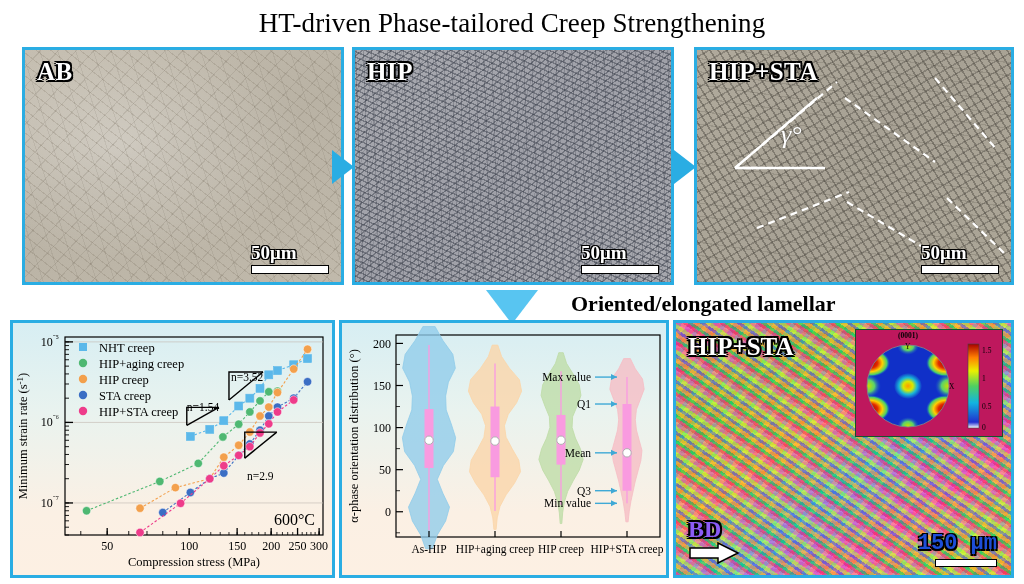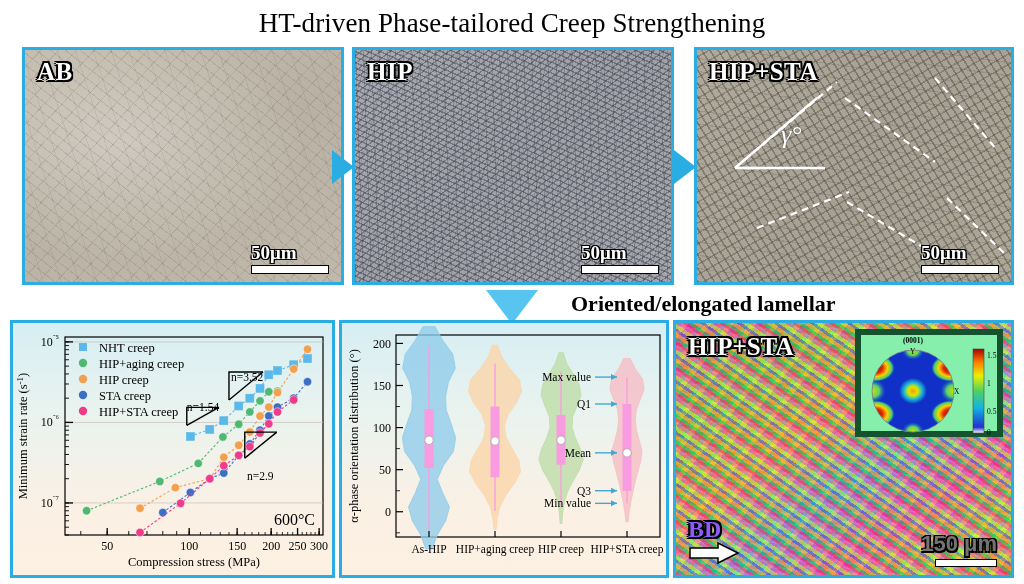--- a/index.html
+++ b/index.html
@@ -196,34 +196,34 @@
     position: absolute; left: 12px; bottom: 32px;
     font-family: "Liberation Serif", serif;
     font-weight: bold; font-size: 24px; color: #8b5cf6;
     text-shadow: -1.7px -1.7px 0 #000, 1.7px -1.7px 0 #000,
                  -1.7px 1.7px 0 #000, 1.7px 1.7px 0 #000,
                   0 -2px 0 #000, 0 2px 0 #000, -2px 0 0 #000, 2px 0 0 #000;
   }
   .bd-arrow { position: absolute; left: 12px; bottom: 6px; }
   .ebsd-scale-wrap { position: absolute; right: 14px; bottom: 8px; text-align: center; }
   .ebsd-scale-text {
-    font-family: Liberation Sans, sans-serif;
-    font-weight: bold; font-size: 22px; color: #737373;
+    font-family: Liberation Mono, monospace;
+    font-weight: bold; font-size: 22px; color: #1d4ed8;
     text-shadow: -1.5px -1.5px 0 #000, 1.5px -1.5px 0 #000,
                  -1.5px 1.5px 0 #000, 1.5px 1.5px 0 #000;
     line-height: 1;
   }
   .ebsd-scale-bar {
     width: 62px; height: 8px; background: #fff;
     border: 1.3px solid #000; margin: 4px 0 0 auto;
   }
   .pf-inset {
     position: absolute; right: 8px; top: 6px;
     width: 148px; height: 108px;
-    background: #86efac; border: 6px solid #14532d;
+    background: #be185d; border: 1px solid #14532d;
   }
   .pf-title {
     position: absolute; left: 0; top: 1px; width: 104px;
     text-align: center;
     font-family: "Liberation Serif", serif;
     font-weight: bold; font-size: 7.5px; color: #000;
   }
   .pf-cb-lab {
     font-family: "Liberation Serif", serif;
     font-size: 7.5px; fill: #000;

